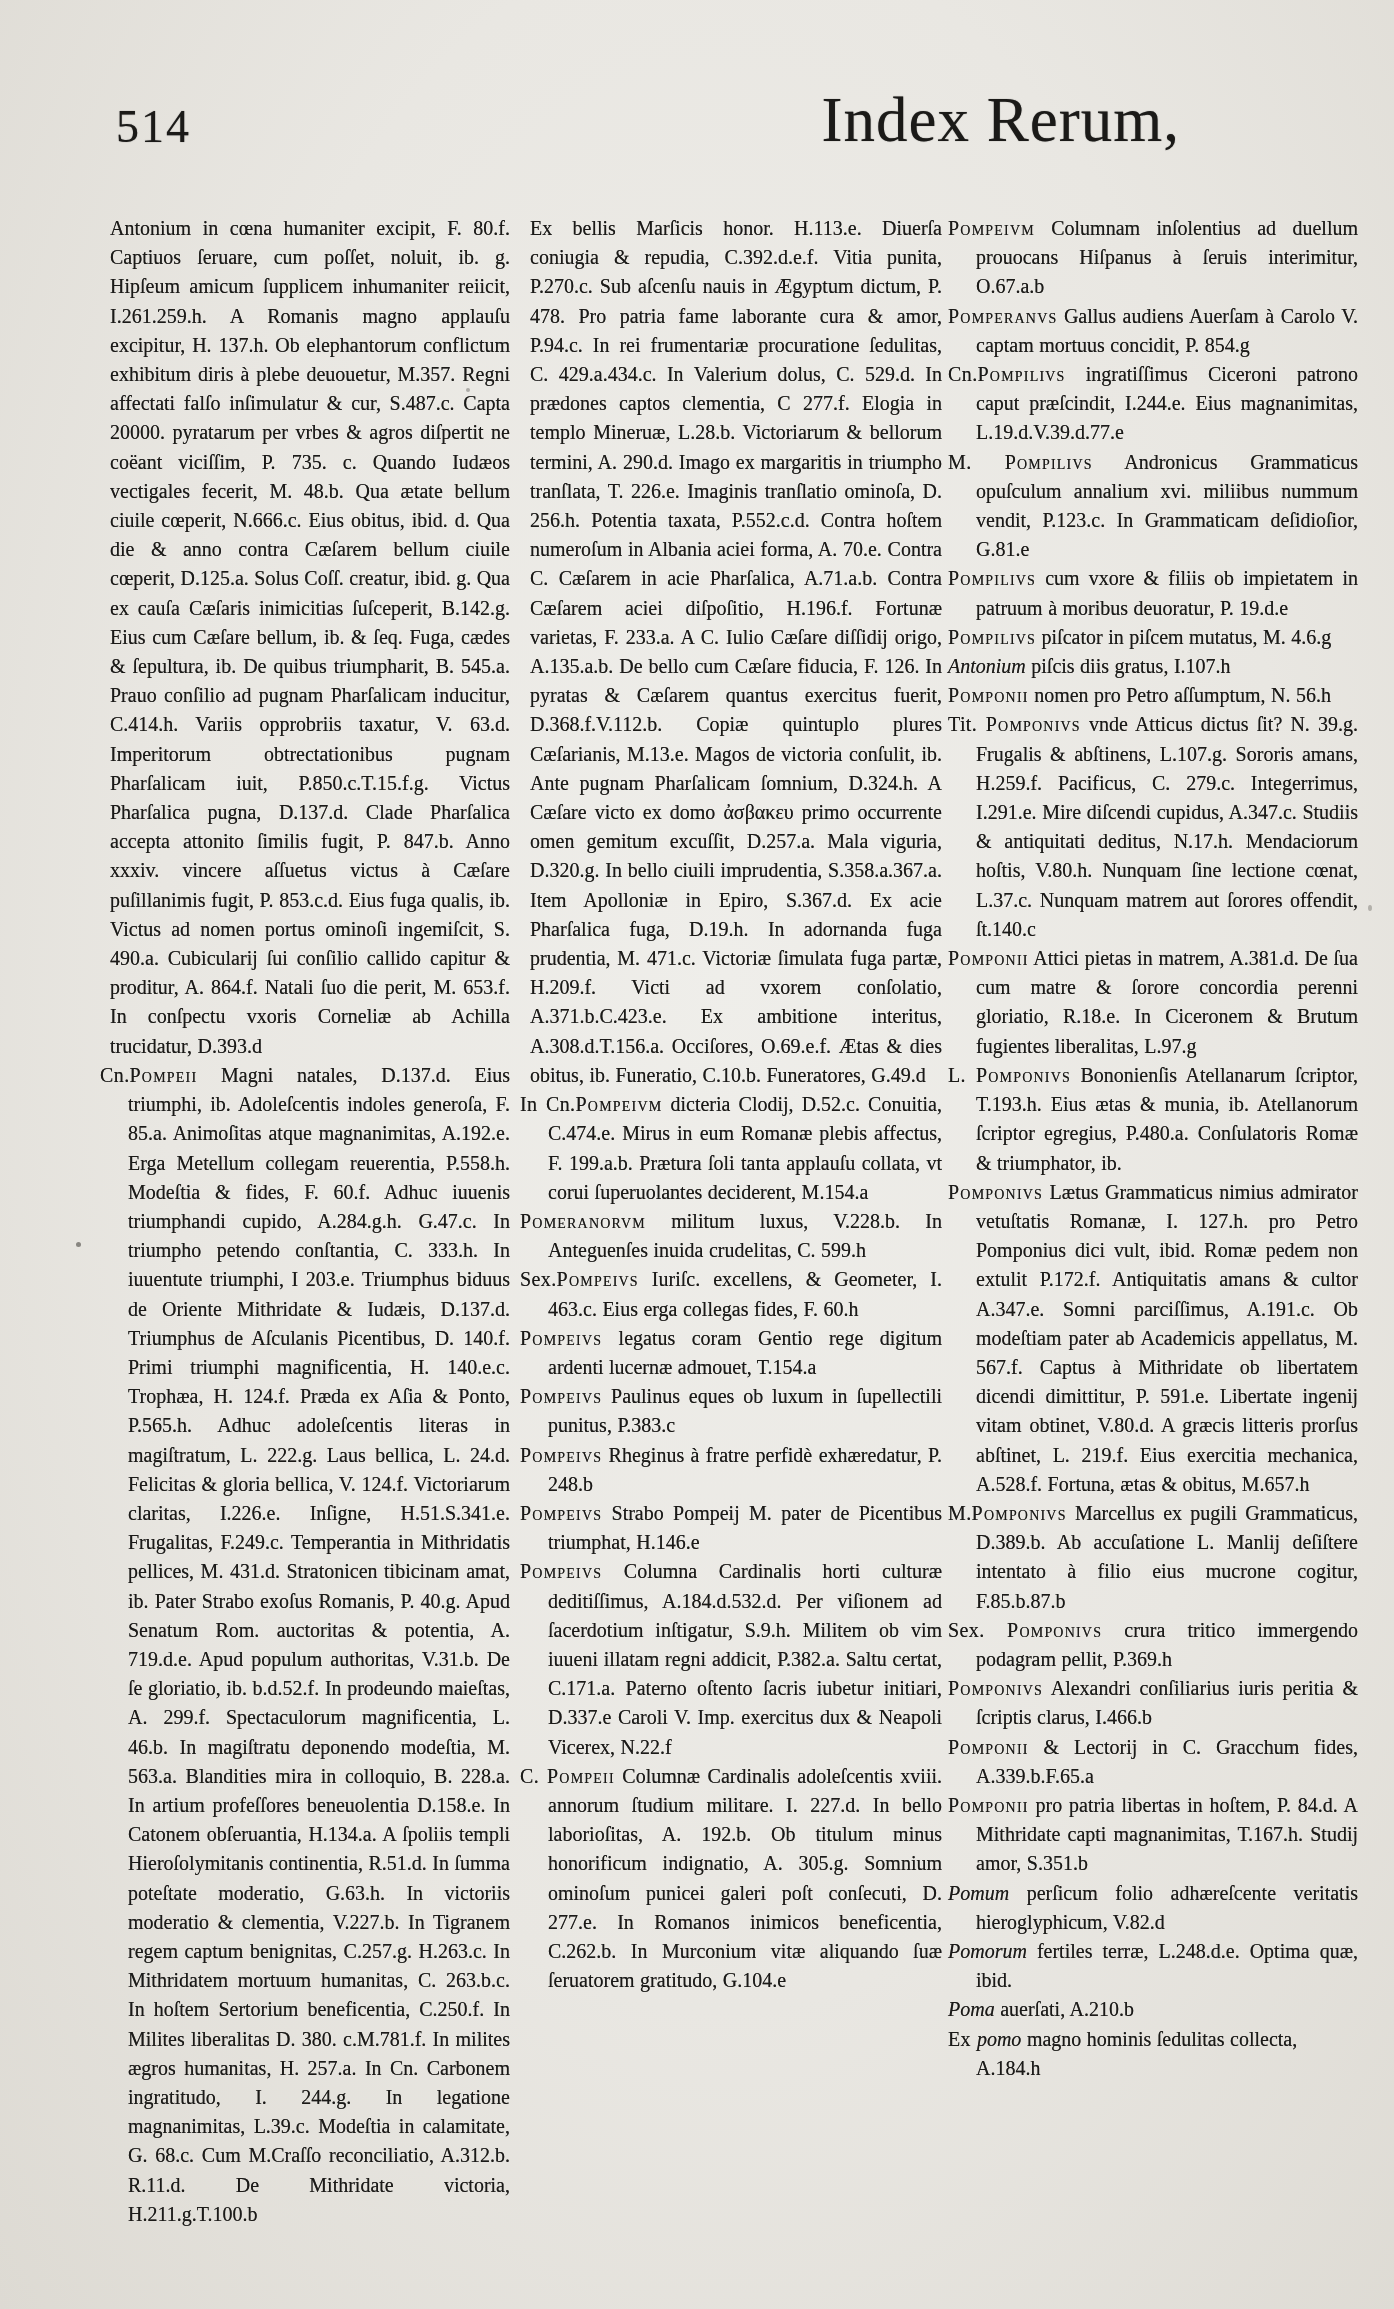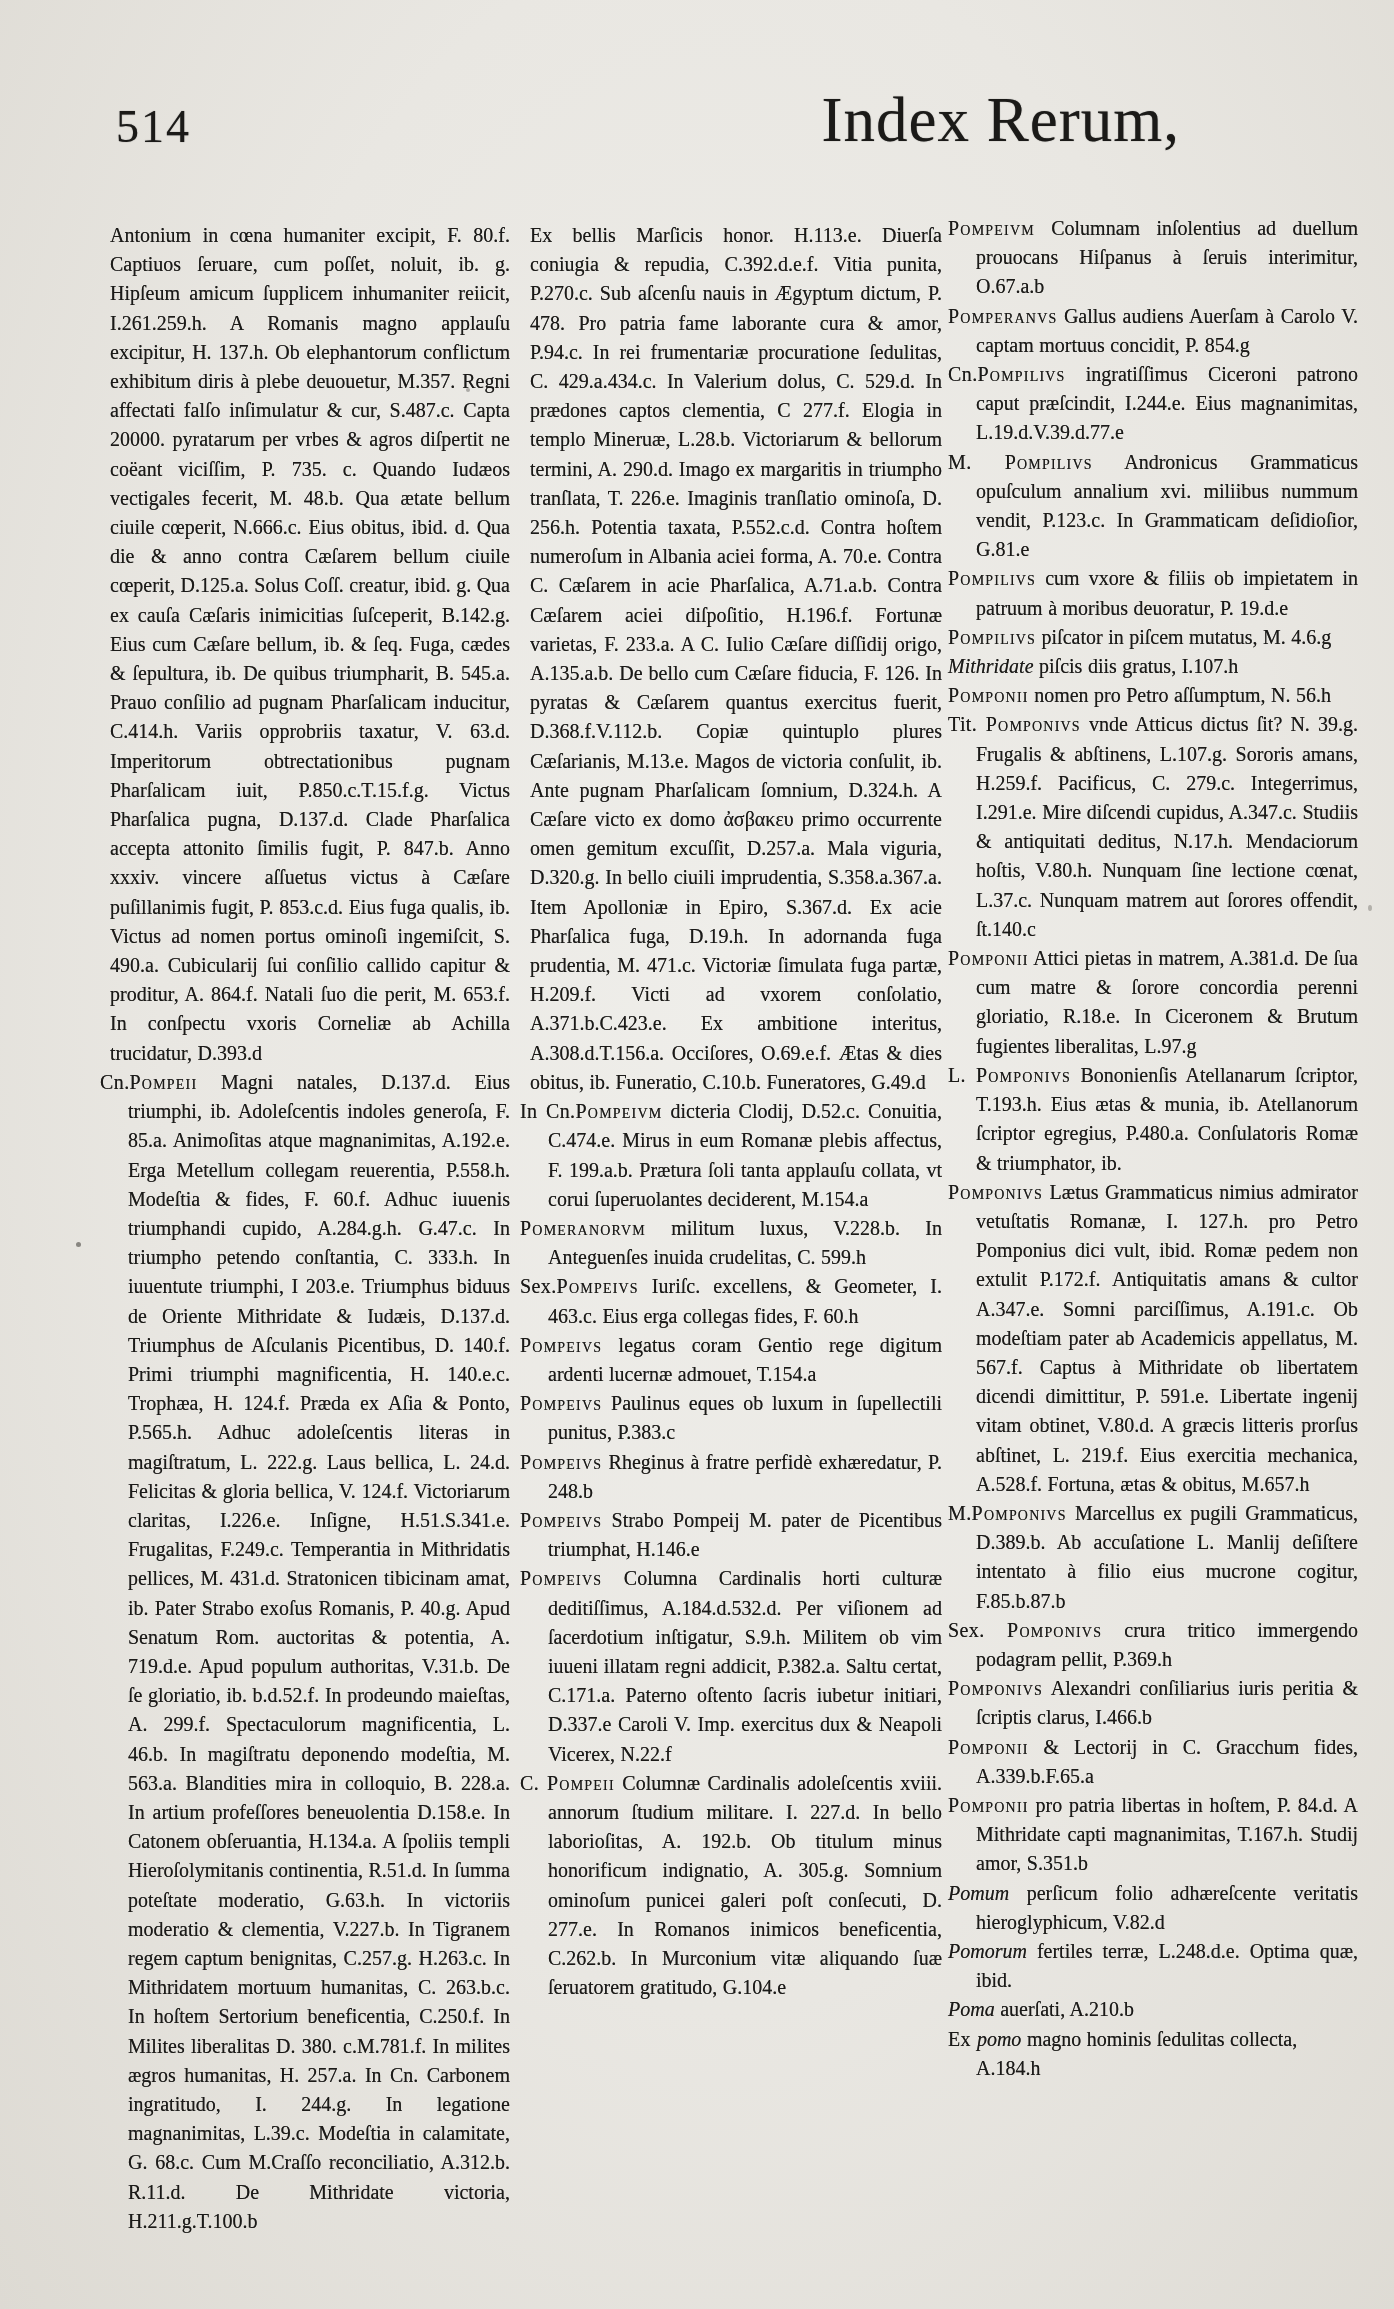--- a/index.html
+++ b/index.html
@@ -26,21 +26,21 @@
     font-size:20px;line-height:29.2px;
     text-align:justify;
     text-shadow:0 0 .5px rgba(20,20,20,.65);
     word-spacing:.5px;
   }
   #c1{left:100px;width:410px;}
   #c2{left:520px;width:422px;}
   #c3{left:948px;width:410px;}
   .para{margin:0;}
   .entry{padding-left:28px;text-indent:-28px;}
-  .cont{padding-left:10px;text-indent:0;margin-top:7px;}
+  .cont{padding-left:10px;text-indent:0;}
   .sc{font-variant:small-caps;letter-spacing:.06em;}
   .it{font-style:italic;}
   .pre{letter-spacing:.02em;}
   .rline{display:block;text-indent:0;padding-right:6px;}
   .speck{position:absolute;background:#3a3833;border-radius:50%;opacity:.55;}
   #sp1{left:76px;top:1242px;width:5px;height:5px;}
   #sp2{left:466px;top:388px;width:4px;height:4px;opacity:.35;}
   #sp3{left:1368px;top:905px;width:4px;height:6px;opacity:.3;}
 </style>
 </head>
@@ -68,21 +68,21 @@
       <p class="para entry"><span class="sc">Pompeivs</span> Columna Cardinalis horti culturæ deditiſſimus, A.184.d.532.d. Per viſionem ad ſacerdotium inſtigatur, S.9.h. Militem ob vim iuueni illatam regni addicit, P.382.a. Saltu certat, C.171.a. Paterno oſtento ſacris iubetur initiari, D.337.e Caroli V. Imp. exercitus dux &amp; Neapoli Vicerex, N.22.f</p>
       <p class="para entry"><span class="pre">C. </span><span class="sc">Pompeii</span> Columnæ Cardinalis adoleſcentis xviii. annorum ſtudium militare. I. 227.d. In bello laborioſitas, A. 192.b. Ob titulum minus honorificum indignatio, A. 305.g. Somnium ominoſum punicei galeri poſt conſecuti, D. 277.e. In Romanos inimicos beneficentia, C.262.b. In Murconium vitæ aliquando ſuæ ſeruatorem gratitudo, G.104.e</p>
     </div>
   <div class="col" id="c3">
       <p class="para entry"><span class="sc">Pompeivm</span> Columnam inſolentius ad duellum prouocans Hiſpanus à ſeruis interimitur, O.67.a.b</p>
       <p class="para entry"><span class="sc">Pomperanvs</span> Gallus audiens Auerſam à Carolo V. captam mortuus concidit, P. 854.g</p>
       <p class="para entry"><span class="pre">Cn.</span><span class="sc">Pompilivs</span> ingratiſſimus Ciceroni patrono caput præſcindit, I.244.e. Eius magnanimitas, L.19.d.V.39.d.77.e</p>
       <p class="para entry"><span class="pre">M. </span><span class="sc">Pompilivs</span> Andronicus Grammaticus opuſculum annalium xvi. miliibus nummum vendit, P.123.c. In Grammaticam deſidioſior, G.81.e</p>
       <p class="para entry"><span class="sc">Pompilivs</span> cum vxore &amp; filiis ob impietatem in patruum à moribus deuoratur, P. 19.d.e</p>
       <p class="para entry"><span class="sc">Pompilivs</span> piſcator in piſcem mutatus, M. 4.6.g</p>
-      <p class="para entry"><span class="it">Mithridate</span> piſcis diis gratus, I.107.h</p>
+      <p class="para entry"><span class="it">Antonium</span> piſcis diis gratus, I.107.h</p>
       <p class="para entry"><span class="sc">Pomponii</span> nomen pro Petro aſſumptum, N. 56.h</p>
       <p class="para entry"><span class="pre">Tit. </span><span class="sc">Pomponivs</span> vnde Atticus dictus ſit? N. 39.g. Frugalis &amp; abſtinens, L.107.g. Sororis amans, H.259.f. Pacificus, C. 279.c. Integerrimus, I.291.e. Mire diſcendi cupidus, A.347.c. Studiis &amp; antiquitati deditus, N.17.h. Mendaciorum hoſtis, V.80.h. Nunquam ſine lectione cœnat, L.37.c. Nunquam matrem aut ſorores offendit, ſt.140.c</p>
       <p class="para entry"><span class="sc">Pomponii</span> Attici pietas in matrem, A.381.d. De ſua cum matre &amp; ſorore concordia perenni gloriatio, R.18.e. In Ciceronem &amp; Brutum fugientes liberalitas, L.97.g</p>
       <p class="para entry"><span class="pre">L. </span><span class="sc">Pomponivs</span> Bononienſis Atellanarum ſcriptor, T.193.h. Eius ætas &amp; munia, ib. Atellanorum ſcriptor egregius, P.480.a. Conſulatoris Romæ &amp; triumphator, ib.</p>
       <p class="para entry"><span class="sc">Pomponivs</span> Lætus Grammaticus nimius admirator vetuſtatis Romanæ, I. 127.h. pro Petro Pomponius dici vult, ibid. Romæ pedem non extulit P.172.f. Antiquitatis amans &amp; cultor A.347.e. Somni parciſſimus, A.191.c. Ob modeſtiam pater ab Academicis appellatus, M. 567.f. Captus à Mithridate ob libertatem dicendi dimittitur, P. 591.e. Libertate ingenij vitam obtinet, V.80.d. A græcis litteris prorſus abſtinet, L. 219.f. Eius exercitia mechanica, A.528.f. Fortuna, ætas &amp; obitus, M.657.h</p>
       <p class="para entry"><span class="pre">M.</span><span class="sc">Pomponivs</span> Marcellus ex pugili Grammaticus, D.389.b. Ab accuſatione L. Manlij deſiſtere intentato à filio eius mucrone cogitur, F.85.b.87.b</p>
       <p class="para entry"><span class="pre">Sex. </span><span class="sc">Pomponivs</span> crura tritico immergendo podagram pellit, P.369.h</p>
       <p class="para entry"><span class="sc">Pomponivs</span> Alexandri conſiliarius iuris peritia &amp; ſcriptis clarus, I.466.b</p>
       <p class="para entry"><span class="sc">Pomponii</span> &amp; Lectorij in C. Gracchum fides, A.339.b.F.65.a</p>
       <p class="para entry"><span class="sc">Pomponii</span> pro patria libertas in hoſtem, P. 84.d. A Mithridate capti magnanimitas, T.167.h. Studij amor, S.351.b</p>

